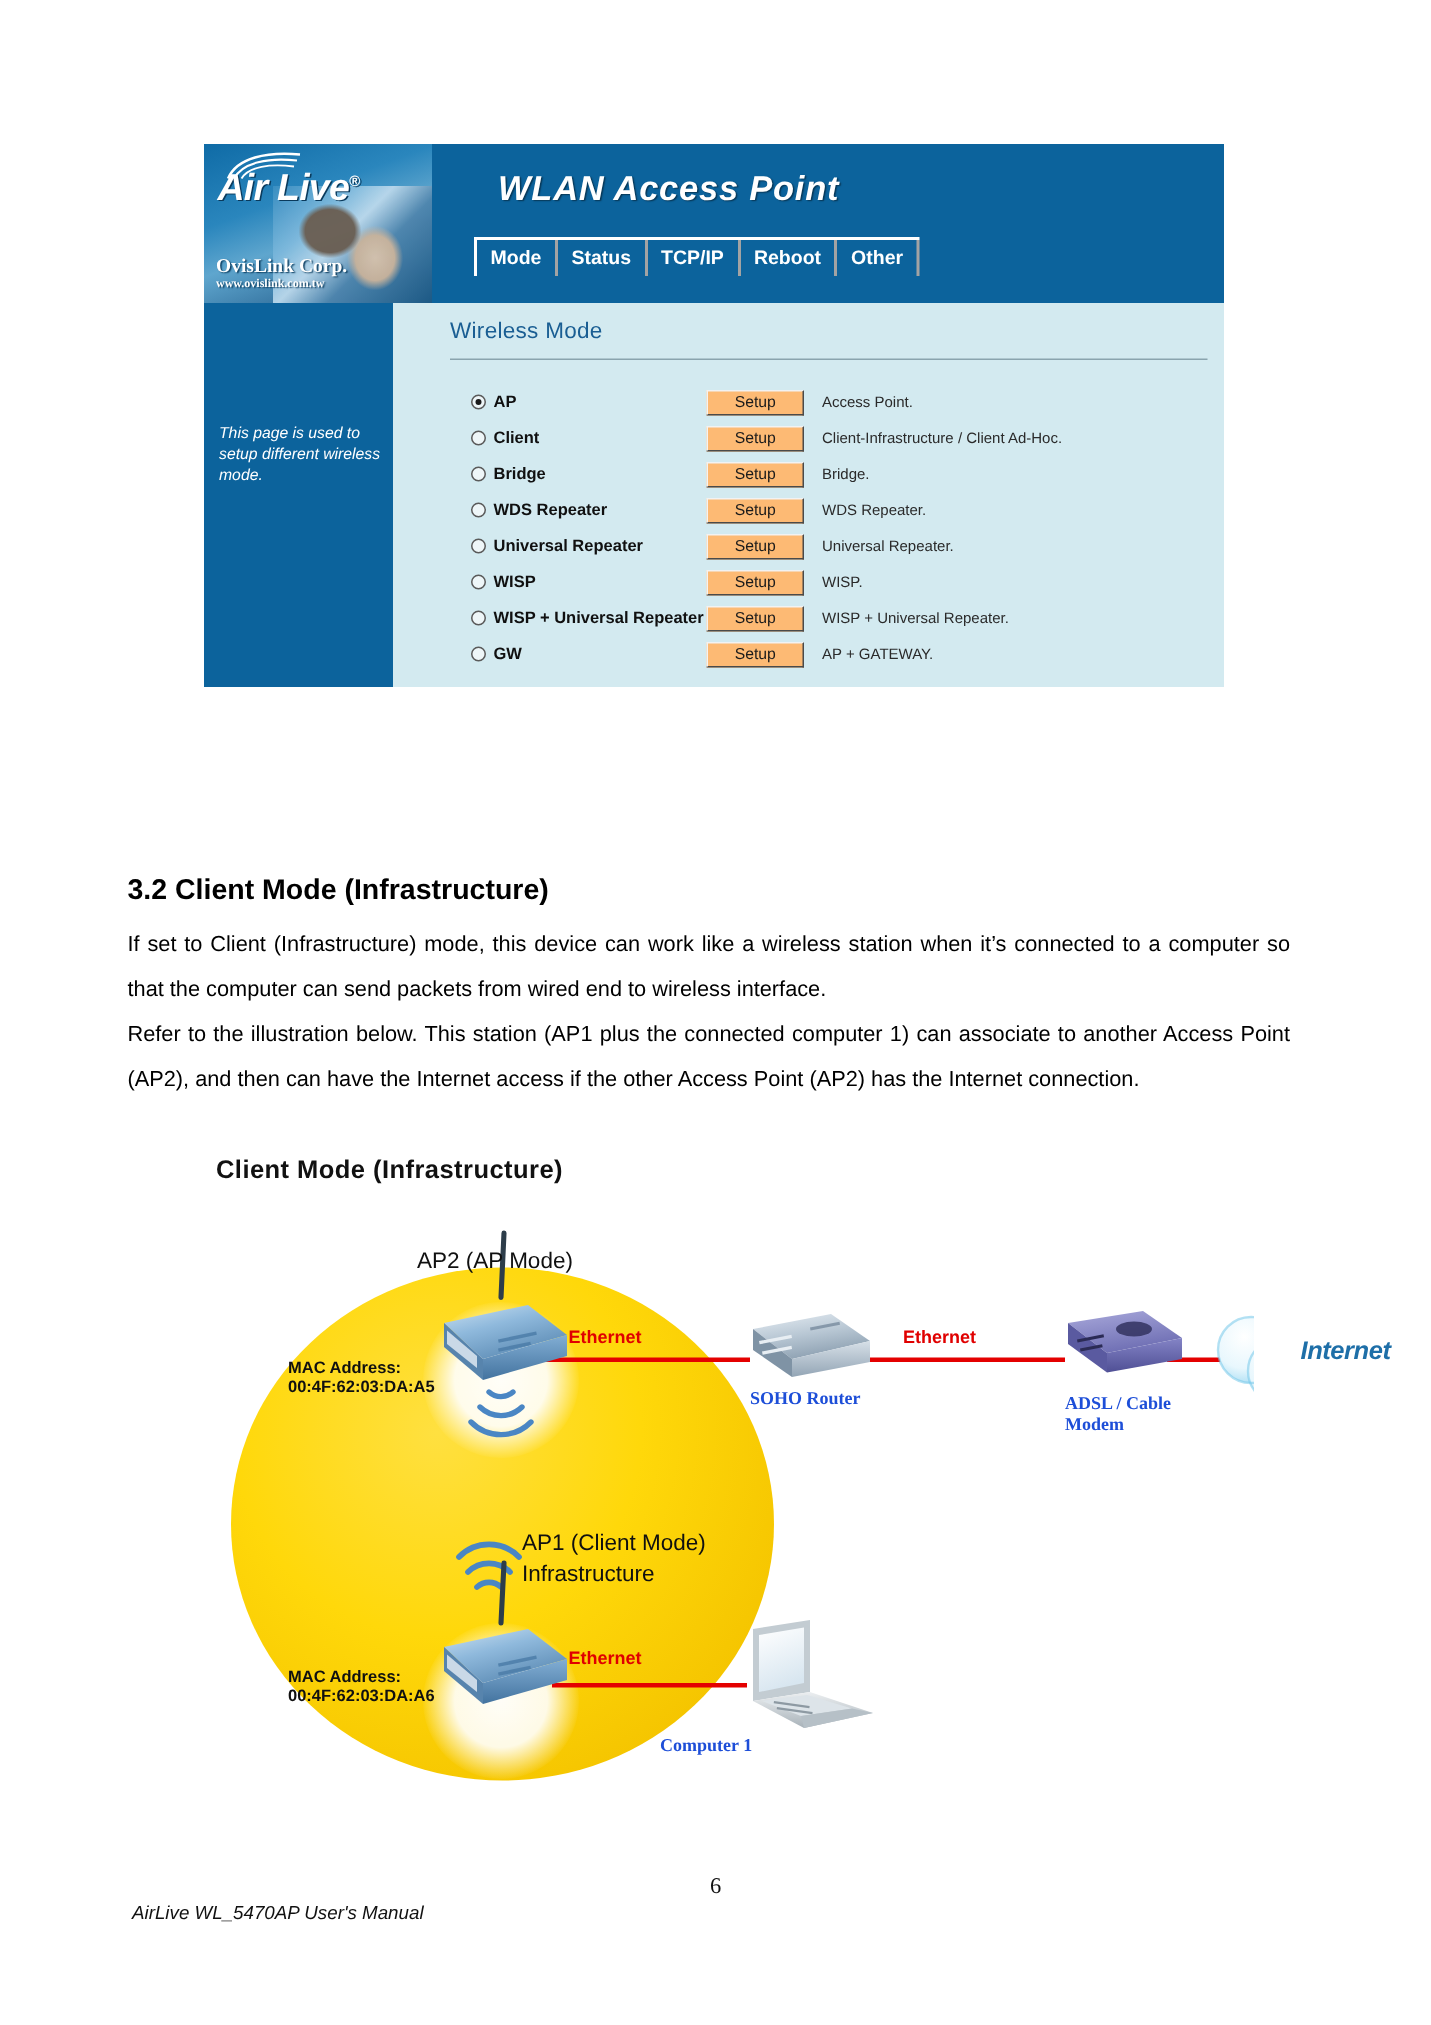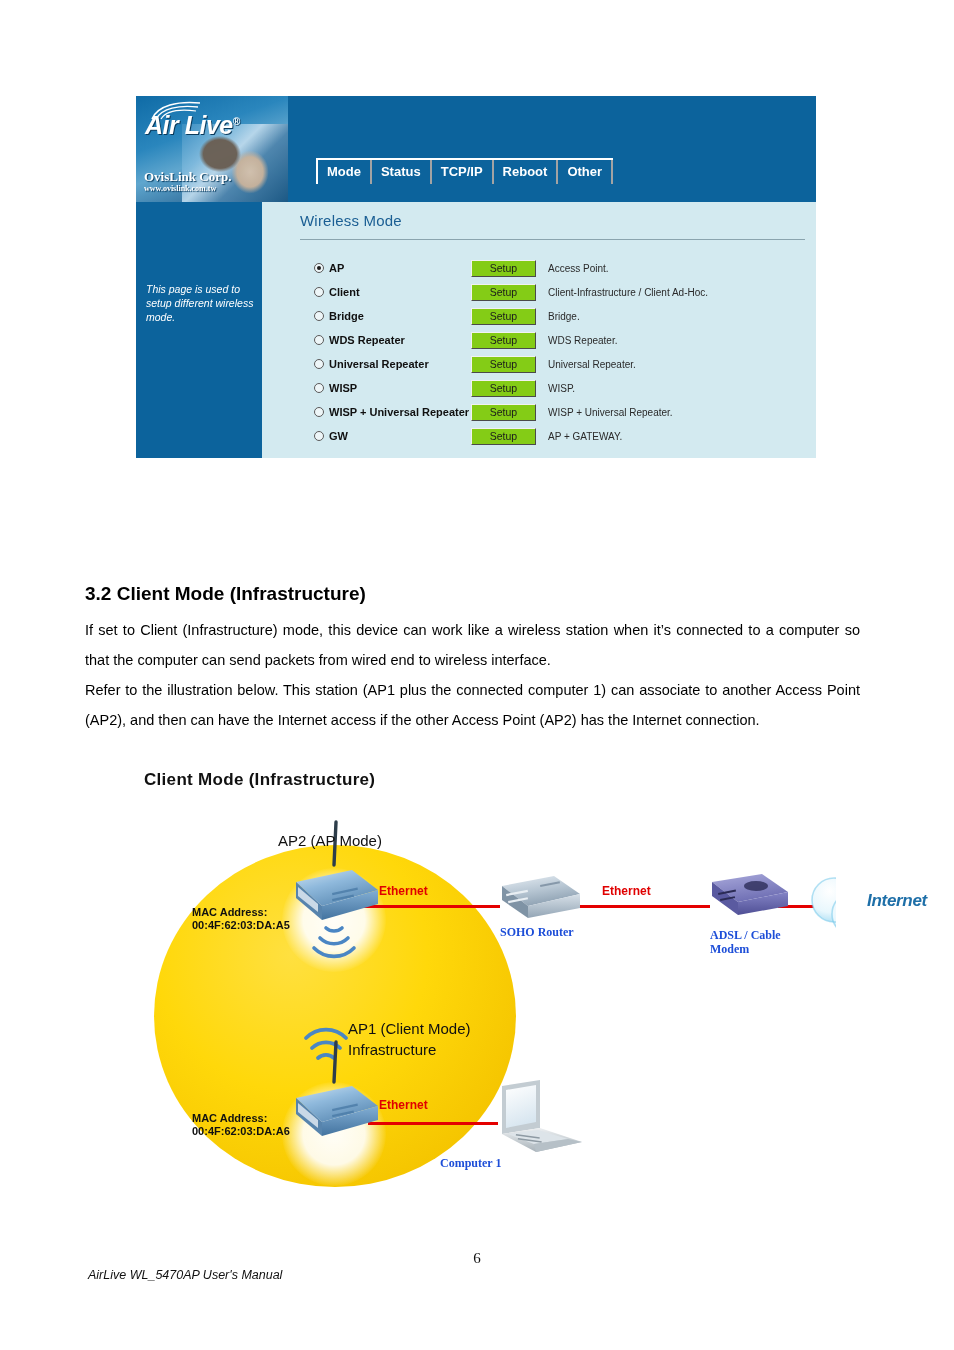--- a/index.html
+++ b/index.html
@@ -208,21 +208,21 @@
     font-weight: bold;
     font-size: 11px;
     color: #101010;
     white-space: nowrap;
   }
   .setup-btn {
     position: absolute;
     left: 209px;
     width: 65px;
     height: 17px;
-    background: #84cc16;
+    background: #fdba74;
     border-top: 1.5px solid #f2f2f2;
     border-left: 1.5px solid #f2f2f2;
     border-right: 1.5px solid #4a4a4a;
     border-bottom: 1.5px solid #4a4a4a;
     box-sizing: border-box;
     font-family: "Liberation Sans", sans-serif;
     font-size: 10.5px;
     color: #1b1b1b;
     text-align: center;
     line-height: 14px;
@@ -367,20 +367,21 @@
         <path d="M6 18 C12 7 29 4 48 6" stroke="#ffffff" stroke-width="1.4" fill="none"></path>
         <path d="M11 18 C16 10 30 8 46 10" stroke="#ffffff" stroke-width="1.2" fill="none"></path>
       </svg>
       <div class="logo-text">
         <span>Air Live</span><span class="logo-reg">®</span>
       </div>
       <div class="logo-corp">OvisLink Corp.</div>
       <div class="logo-url">www.ovislink.com.tw</div>
     </div>
 
+    <div class="ui-title">WLAN Access Point</div>
 
     <div class="ui-tabs">
       <div class="ui-tab">Mode</div>
       <div class="ui-tab">Status</div>
       <div class="ui-tab">TCP/IP</div>
       <div class="ui-tab">Reboot</div>
       <div class="ui-tab">Other</div>
     </div>
   </div>
 

